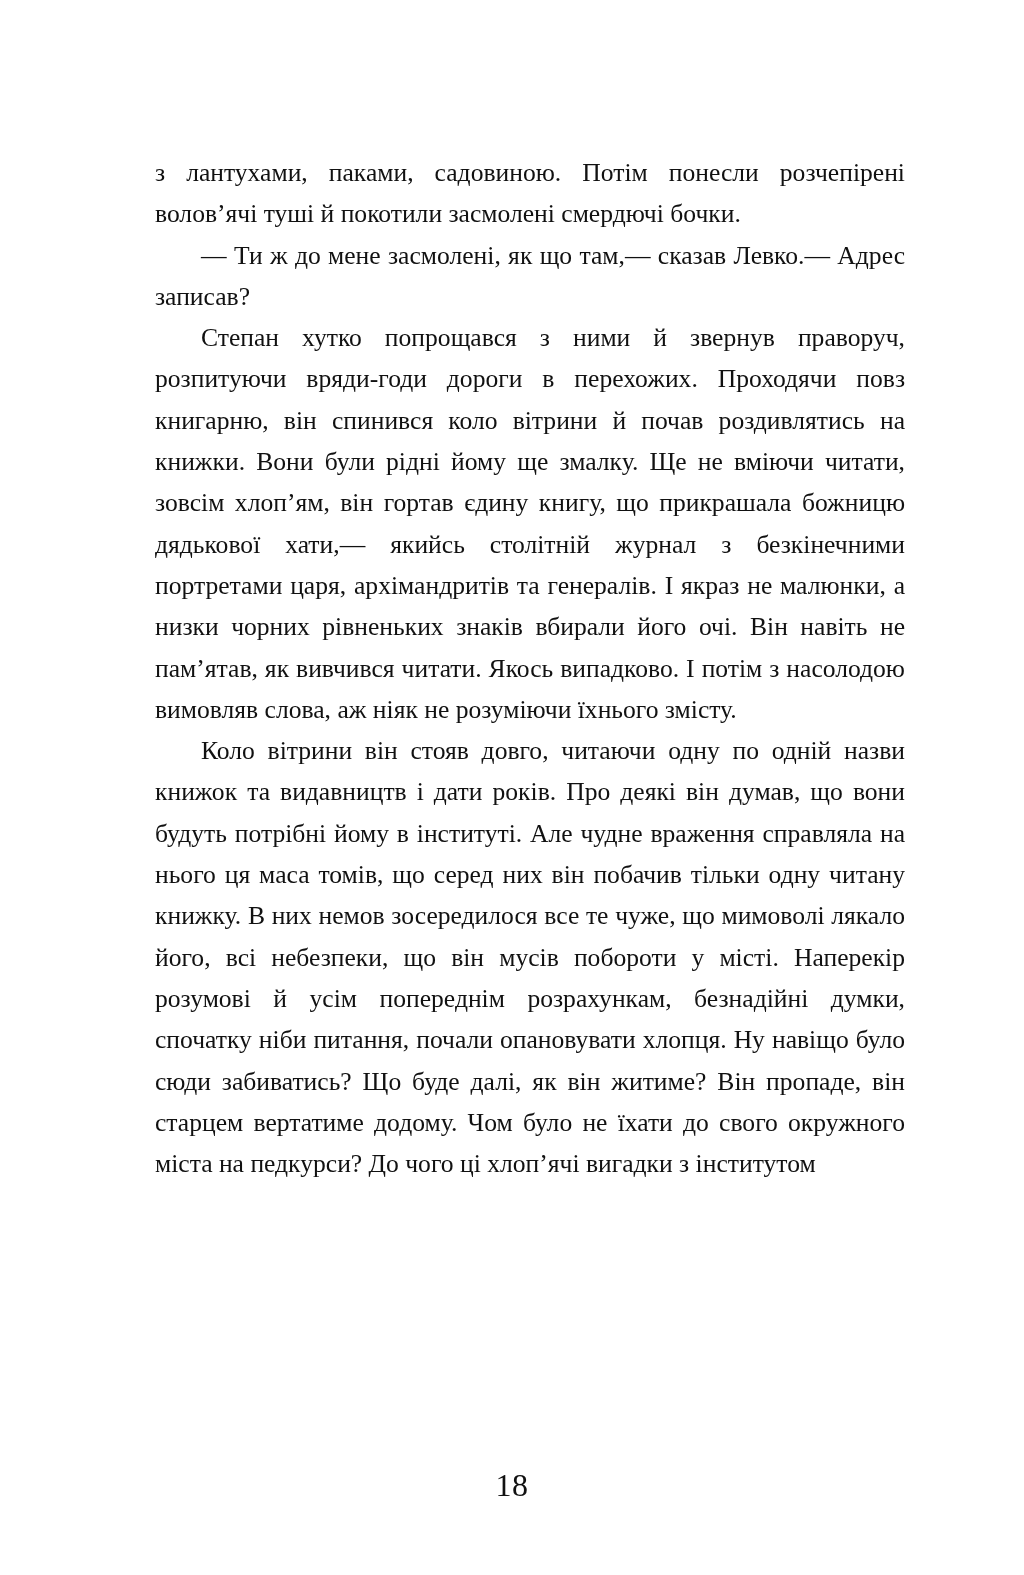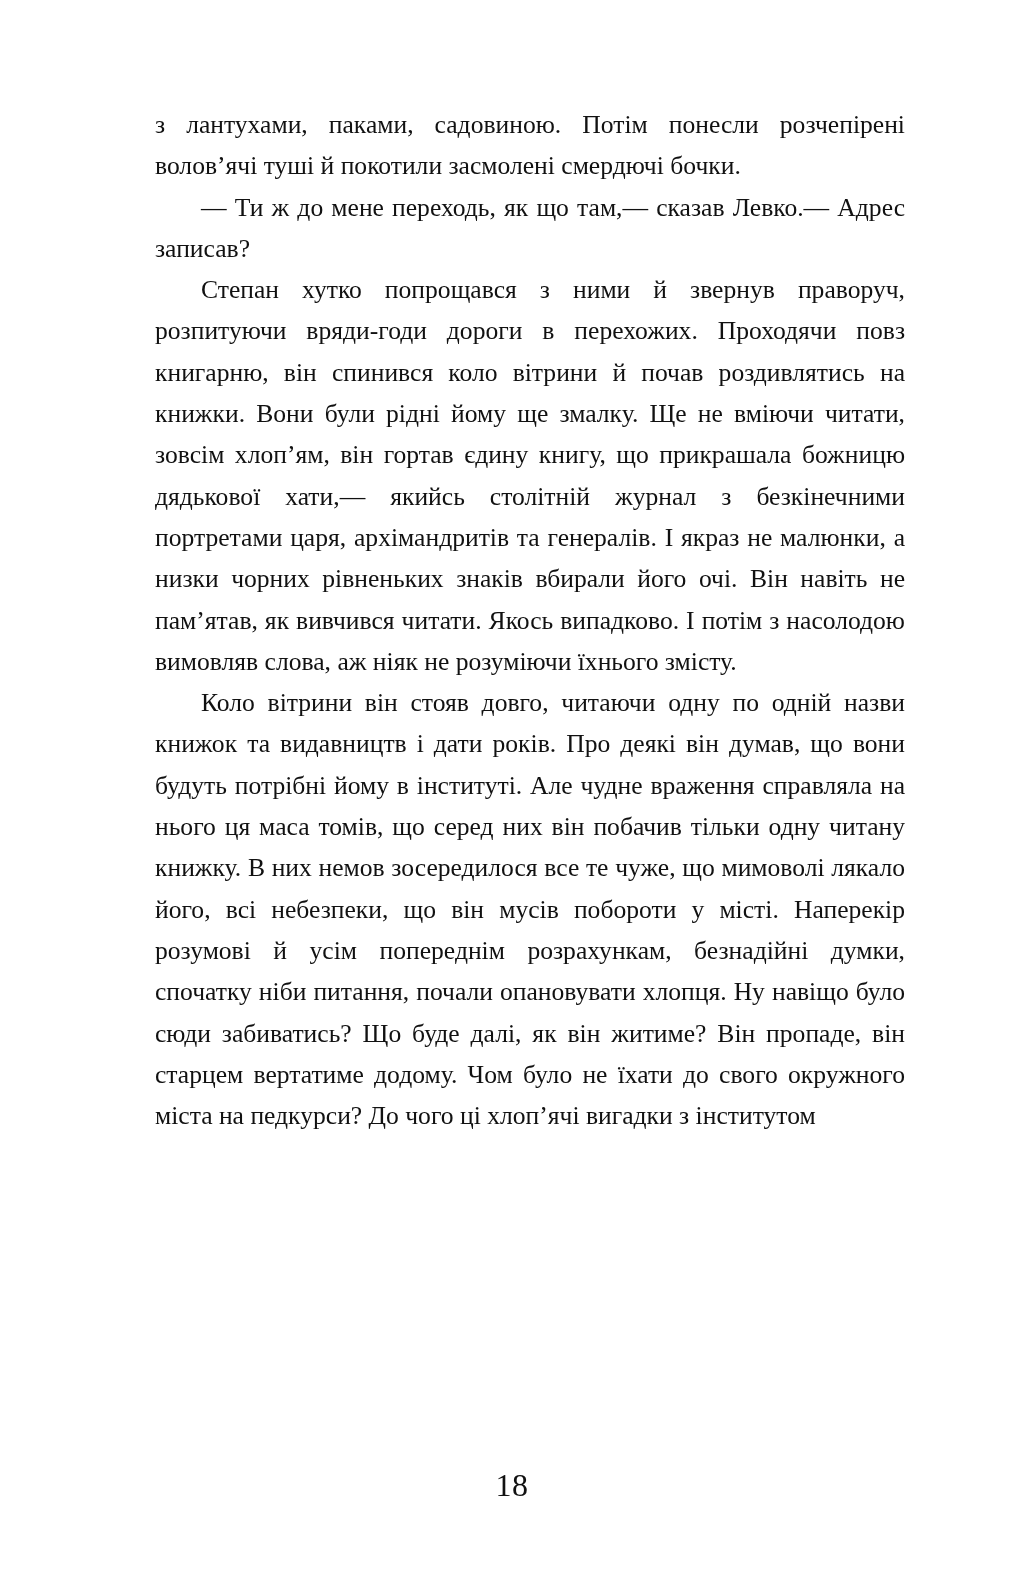--- a/index.html
+++ b/index.html
@@ -29,20 +29,21 @@
     -webkit-font-smoothing: antialiased;
   }
   .para {
     margin: 0;
     text-indent: 46px;
     text-align: justify;
     hyphens: none;
   }
   .para.no-indent {
     text-indent: 0;
+    margin-top: 48px;
   }
   .para:last-of-type {
     text-align: justify;
   }
   
   .page-number {
     position: absolute;
     left: 0;
     top: 1467px;
     width: 1024px;
@@ -53,20 +54,20 @@
     letter-spacing: 0.5px;
   }
 </style>
 </head>
 <body>
 
 <div class="page">
 
   <div class="text-block">
     <p class="para no-indent">з лантухами, паками, садовиною. Потім понесли розчепірені волов’ячі туші й покотили засмолені смердючі бочки.</p>
-    <p class="para">— Ти ж до мене переходь, як що там,— сказав Левко.— Адрес записав?</p>
+    <p class="para">— Ти ж до мене засмолені, як що там,— сказав Левко.— Адрес записав?</p>
     <p class="para">Степан хутко попрощався з ними й звернув праворуч, розпитуючи вряди-годи дороги в перехожих. Проходячи повз книгарню, він спинився коло вітрини й почав роздивлятись на книжки. Вони були рідні йому ще змалку. Ще не вміючи читати, зовсім хлоп’ям, він гортав єдину книгу, що прикрашала божницю дядькової хати,— якийсь столітній журнал з безкінечними портретами царя, архімандритів та генералів. І якраз не малюнки, а низки чорних рівненьких знаків вбирали його очі. Він навіть не пам’ятав, як вивчився читати. Якось випадково. І потім з насолодою вимовляв слова, аж ніяк не розуміючи їхнього змісту.</p>
     <p class="para">Коло вітрини він стояв довго, читаючи одну по одній назви книжок та видавництв і дати років. Про деякі він думав, що вони будуть потрібні йому в інституті. Але чудне враження справляла на нього ця маса томів, що серед них він побачив тільки одну читану книжку. В них немов зосередилося все те чуже, що мимоволі лякало його, всі небезпеки, що він мусів побороти у місті. Наперекір розумові й усім попереднім розрахункам, безнадійні думки, спочатку ніби питання, почали опановувати хлопця. Ну навіщо було сюди забиватись? Що буде далі, як він житиме? Він пропаде, він старцем вертатиме додому. Чом було не їхати до свого окружного міста на педкурси? До чого ці хлоп’ячі вигадки з інститутом</p>
   </div>
 
   <div class="page-number">18</div>
 
 </div>
 
 </body></html>

